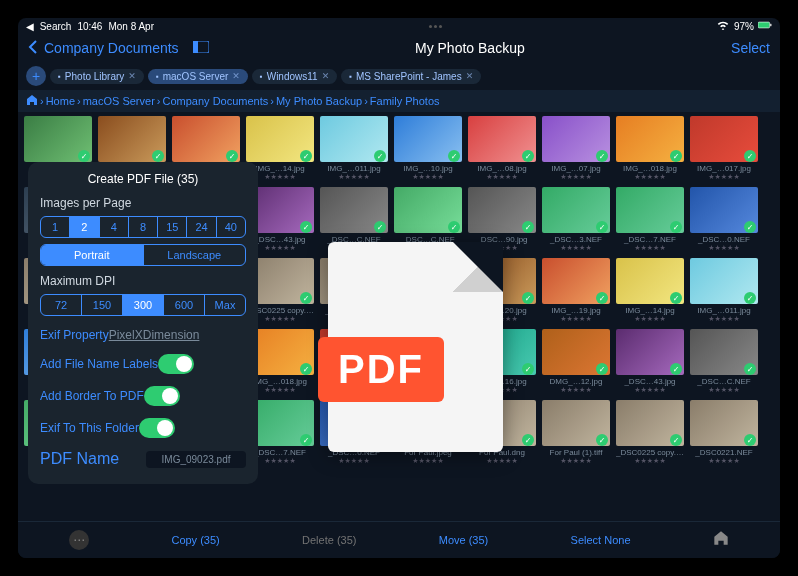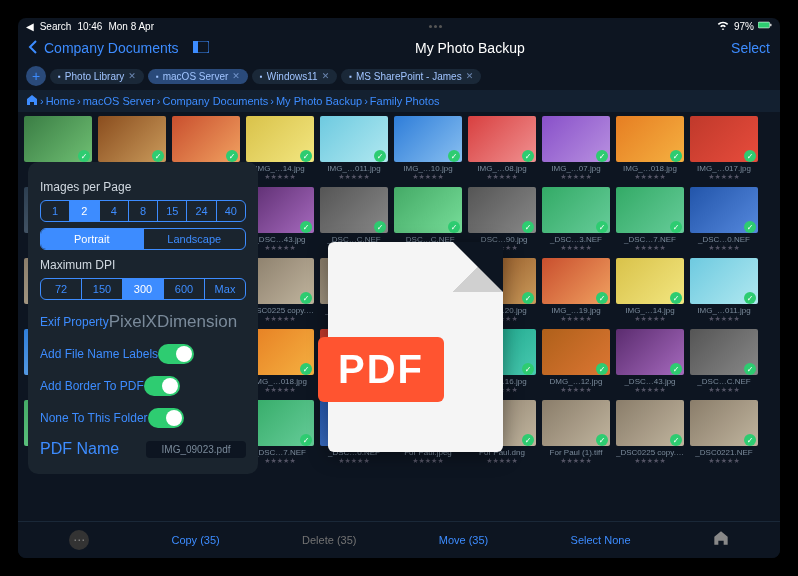--- a/index.html
+++ b/index.html
@@ -40,21 +40,21 @@
 .panel-title { text-align: center; font-size: 12px; font-weight: 500; margin-bottom: 10px; }
 .panel-label { font-size: 12px; color: #d0d8e0; margin: 8px 0 6px; }
 .seg { display: flex; border: 1px solid #3d8cff; border-radius: 6px; overflow: hidden; margin-bottom: 6px; }
 .seg-item { flex: 1; text-align: center; font-size: 11px; padding: 4px 0; color: #3d8cff; border-right: 1px solid #3d8cff; cursor: pointer; }
 .seg-item:last-child { border-right: none; }
 .seg-item.sel { background: #3d8cff; color: #fff; }
 .seg.two .seg-item { flex: 1; }
 
 .panel-row { display: flex; align-items: center; padding: 6px 0; font-size: 12px; }
 .panel-row-label { color: #3d8cff; }
-.panel-row-value { color: #7a8a9a; font-size: 17px; }
+.panel-row-value { color: #7a8a9a; font-size: 12px; text-decoration: underline; }
 .toggle { width: 36px; height: 20px; border-radius: 10px; background: #2ecc71; position: relative; }
 .toggle::after { content: ""; position: absolute; right: 2px; top: 2px; width: 16px; height: 16px; border-radius: 50%; background: #fff; }
 
 .input-row { display: flex; justify-content: space-between; align-items: center; padding: 6px 0; }
 .input-field { background: #0d1521; border: none; border-radius: 4px; padding: 3px 6px; color: #7a8a9a; font-size: 10px; width: 100px; text-align: center; }
 .panel-action { text-align: center; color: #3d8cff; font-size: 13px; padding: 8px 0 2px; }
 
 .bottom-bar { position: absolute; bottom: 0; left: 0; right: 0; display: flex; justify-content: space-around; align-items: center; padding: 8px 10px; background: #0d1521; border-top: 1px solid #1a2838; }
 .bot-btn { font-size: 11px; color: #3d8cff; }
 .bot-btn.danger { color: #737373; }
@@ -466,20 +466,21 @@
           </div>
           <div class="thumb">
             <div class="thumb-img" style="background: linear-gradient(135deg, rgb(138, 125, 106), rgb(192, 180, 158));"></div>
             <div class="thumb-check">✓</div>
             <div class="thumb-label">_DSC0221.NEF</div>
             <div class="thumb-stars">★★★★★</div>
           </div>
         </div>
 
       <div class="panel">
+        <div class="panel-title">Create PDF File (35)</div>
 
         <div class="panel-label">Images per Page</div>
         <div class="seg" id="ipp-seg">
             <div class="seg-item">1</div>
             <div class="seg-item sel">2</div>
             <div class="seg-item">4</div>
             <div class="seg-item">8</div>
             <div class="seg-item">15</div>
             <div class="seg-item">24</div>
             <div class="seg-item">40</div>
@@ -504,21 +505,21 @@
         </div>
         <div class="panel-row">
           <span class="panel-row-label">Add File Name Labels</span>
           <div class="toggle"></div>
         </div>
         <div class="panel-row">
           <span class="panel-row-label">Add Border To PDF</span>
           <div class="toggle"></div>
         </div>
         <div class="panel-row">
-          <span class="panel-row-label">None To This Folder</span>
+          <span class="panel-row-label">Exif To This Folder</span>
           <div class="toggle"></div>
         </div>
         <div class="input-row">
           <span class="panel-row-label">PDF Name</span>
           <input class="input-field" value="IMG_09023.pdf" style="">
         </div>
       </div>
 
       <div class="pdf-overlay">
         <div class="pdf-page">

